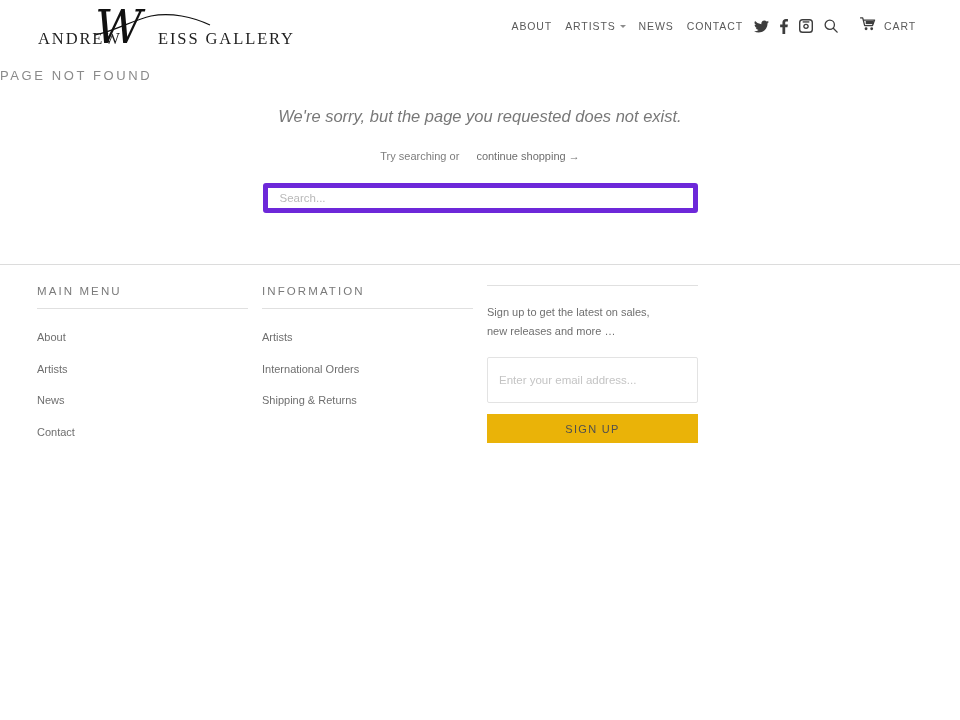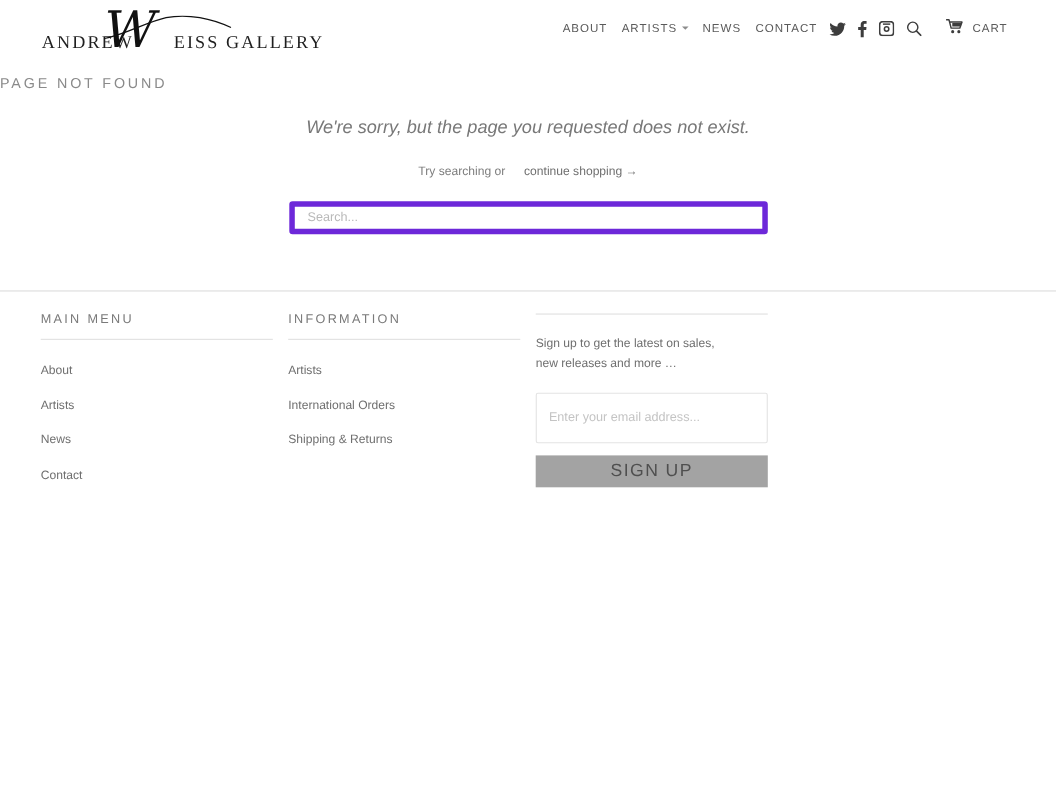--- a/index.html
+++ b/index.html
@@ -130,22 +130,22 @@
   .email-input {
     margin-top: 16px; width: 211px; height: 46px;
     border: 1px solid #e3e3e3; border-radius: 2px;
     background: #fff; outline: none; padding: 0 11px;
     font-size: 11.5px; color: #6f6f6f;
     font-family: "Liberation Sans", sans-serif;
   }
   .email-input::placeholder { color: #c4c4c4; }
   .signup-btn {
     margin-top: 11px; width: 211px; height: 29px;
-    background: #a3a3a3; border: none; cursor: pointer;
-    font-size: 16px; letter-spacing: 1.3px; color: #4f4f4f;
+    background: #eab308; border: none; cursor: pointer;
+    font-size: 11px; letter-spacing: 1.3px; color: #4f4f4f;
     font-family: "Liberation Sans", sans-serif;
   }
 </style>
 </head>
 <body>
 
 <div class="page">
 
   <div class="header">
 

